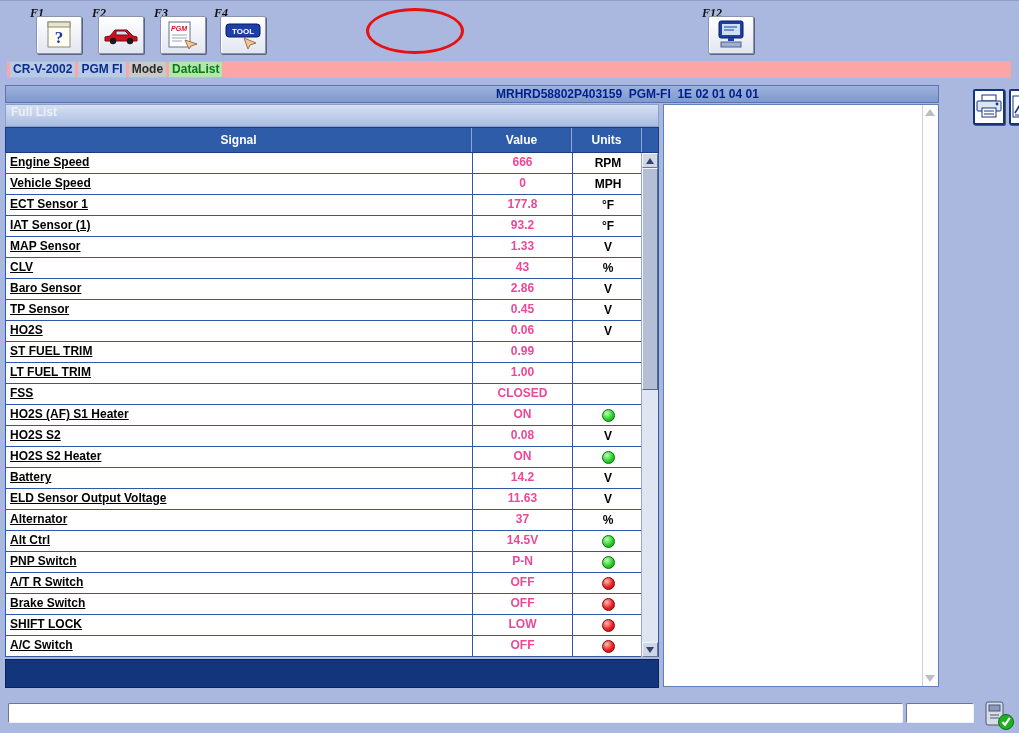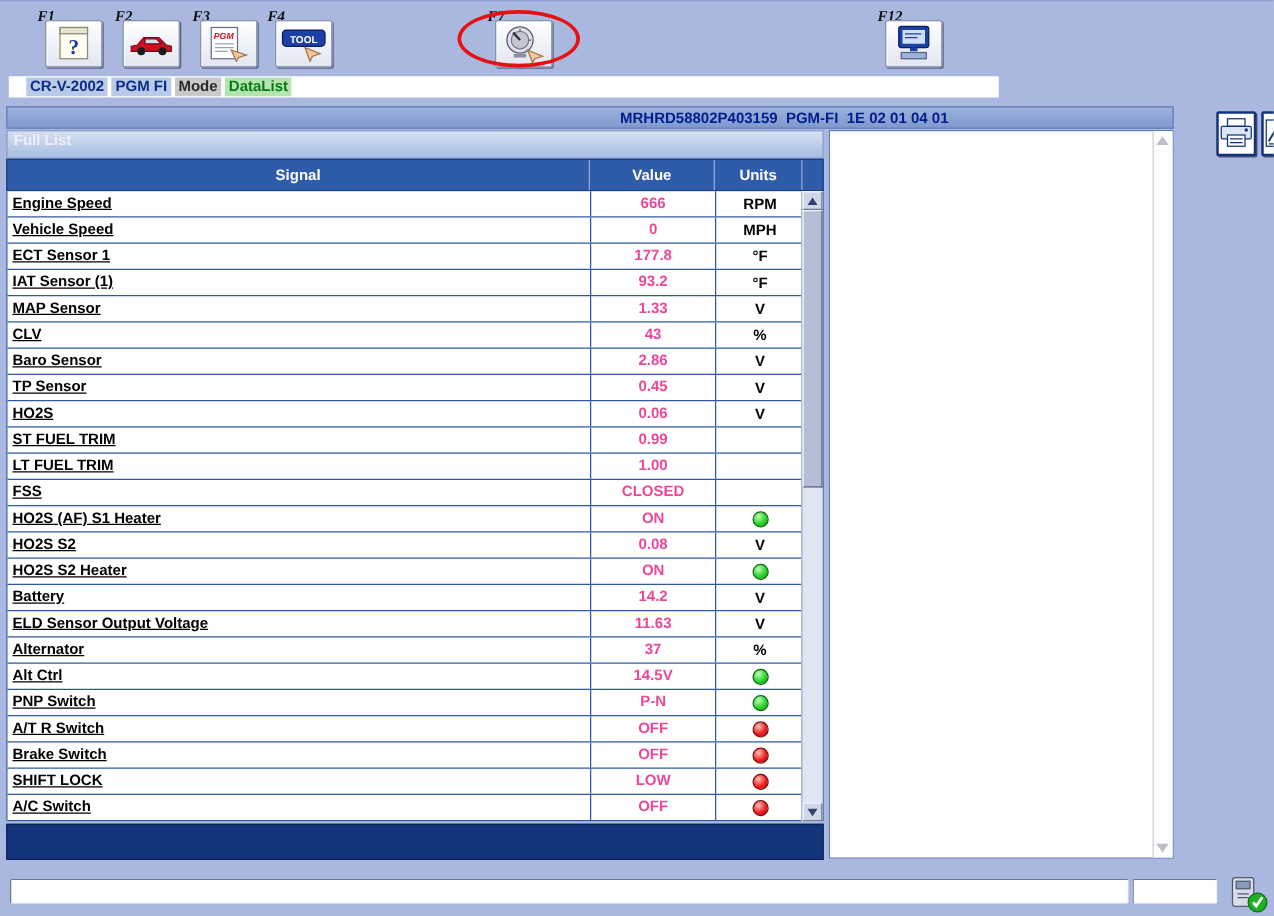--- a/index.html
+++ b/index.html
@@ -11,22 +11,22 @@
   .fbtn { position:absolute; top:5px; width:60px; height:50px; cursor:pointer; }
   .fkey { position:absolute; top:0; left:2px; font:italic bold 12px "Liberation Serif", serif; color:#101010; }
   .btn-face { position:absolute; top:10px; left:8px; width:46px; height:38px;
     background:linear-gradient(#ffffff,#e2e6f0); border:1px solid #8b94ad;
     box-shadow:1px 1px 0 #5a6480, inset 1px 1px 0 #ffffff; border-radius:2px;
     display:flex; align-items:center; justify-content:center; }
   .annotation-ellipse { position:absolute; left:366px; top:7px; width:98px; height:46px;
     border:3px solid #e81010; border-radius:50%; pointer-events:none; }
 
   
-  .breadcrumb { position:absolute; left:7px; top:60px; width:792px; height:17px; background:#ffffff;
-    display:flex; align-items:center; padding-left:14px; gap:3px; }
+  .breadcrumb { position:absolute; left:7px; top:60px; width:1004px; height:17px; background:#fca5a5;
+    display:flex; align-items:center; padding-left:3px; gap:3px; }
   .crumb { display:inline-block; padding:0 3px; font:bold 12px "Liberation Sans", sans-serif; line-height:15px; }
   .crumb.vehicle, .crumb.system { background:#b9c9e6; color:#0b2d8a; }
   .crumb.mode { background:#c9c9c9; color:#2a2a2a; }
   .crumb.selection { background:#b4e4b0; color:#0a7a14; }
 
   
   .main { position:absolute; left:5px; top:84px; width:934px; }
   .titlebar { height:18px; background:linear-gradient(#9db2dd,#7f99cd); border:1px solid #5a74b4;
     color:#001f8c; font:bold 12px/16px "Liberation Sans", sans-serif; }
   .titlebar span { padding-left:490px; white-space:pre; }
@@ -138,34 +138,20 @@
     <span class="btn-face">
       <svg width="38" height="30" viewBox="0 0 38 30">
         <rect x="2" y="4" width="34" height="13" rx="3" fill="#1d3fa8" stroke="#0a1c60"></rect>
         <text x="19" y="14" font-size="8" font-weight="bold" fill="#ffffff" text-anchor="middle" font-family="Liberation Sans, sans-serif">TOOL</text>
         <path d="M20 18 L32 23 L26 25 L24 29 Z" fill="#f0c8a0" stroke="#a07040"></path>
       </svg>
     </span>
   </div>
 
 
-  <div class="fbtn" style="left:388px">
-    <span class="fkey">F7</span>
-    <span class="btn-face">
-      <svg width="36" height="32" viewBox="0 0 36 32">
-        <circle cx="15" cy="13" r="10.5" fill="#e2e2ea" stroke="#555e72"></circle>
-        <circle cx="15" cy="13" r="7" fill="#c6c6d2" stroke="#777e92"></circle>
-        <line x1="15" y1="13" x2="9.5" y2="7" stroke="#30303a" stroke-width="2"></line>
-        <line x1="15" y1="4" x2="15" y2="6" stroke="#555e72"></line>
-        <line x1="24" y1="13" x2="22" y2="13" stroke="#555e72"></line>
-        <rect x="10" y="24" width="10" height="3" fill="#8a8f9e"></rect>
-        <path d="M21 21 L33 26 L27 28 L25 31 Z" fill="#f0c8a0" stroke="#a07040"></path>
-      </svg>
-    </span>
-  </div>
 
   <div class="fbtn" style="left:700px">
     <span class="fkey">F12</span>
     <span class="btn-face">
       <svg width="32" height="32" viewBox="0 0 32 32">
         <rect x="4" y="2" width="24" height="17" rx="2" fill="#1d3fa8" stroke="#0a1c60"></rect>
         <rect x="7" y="5" width="18" height="11" fill="#cfe0f4"></rect>
         <line x1="9" y1="8" x2="22" y2="8" stroke="#1d3fa8"></line>
         <line x1="9" y1="11" x2="19" y2="11" stroke="#1d3fa8"></line>
         <rect x="13" y="19" width="6" height="3" fill="#1d3fa8"></rect>

